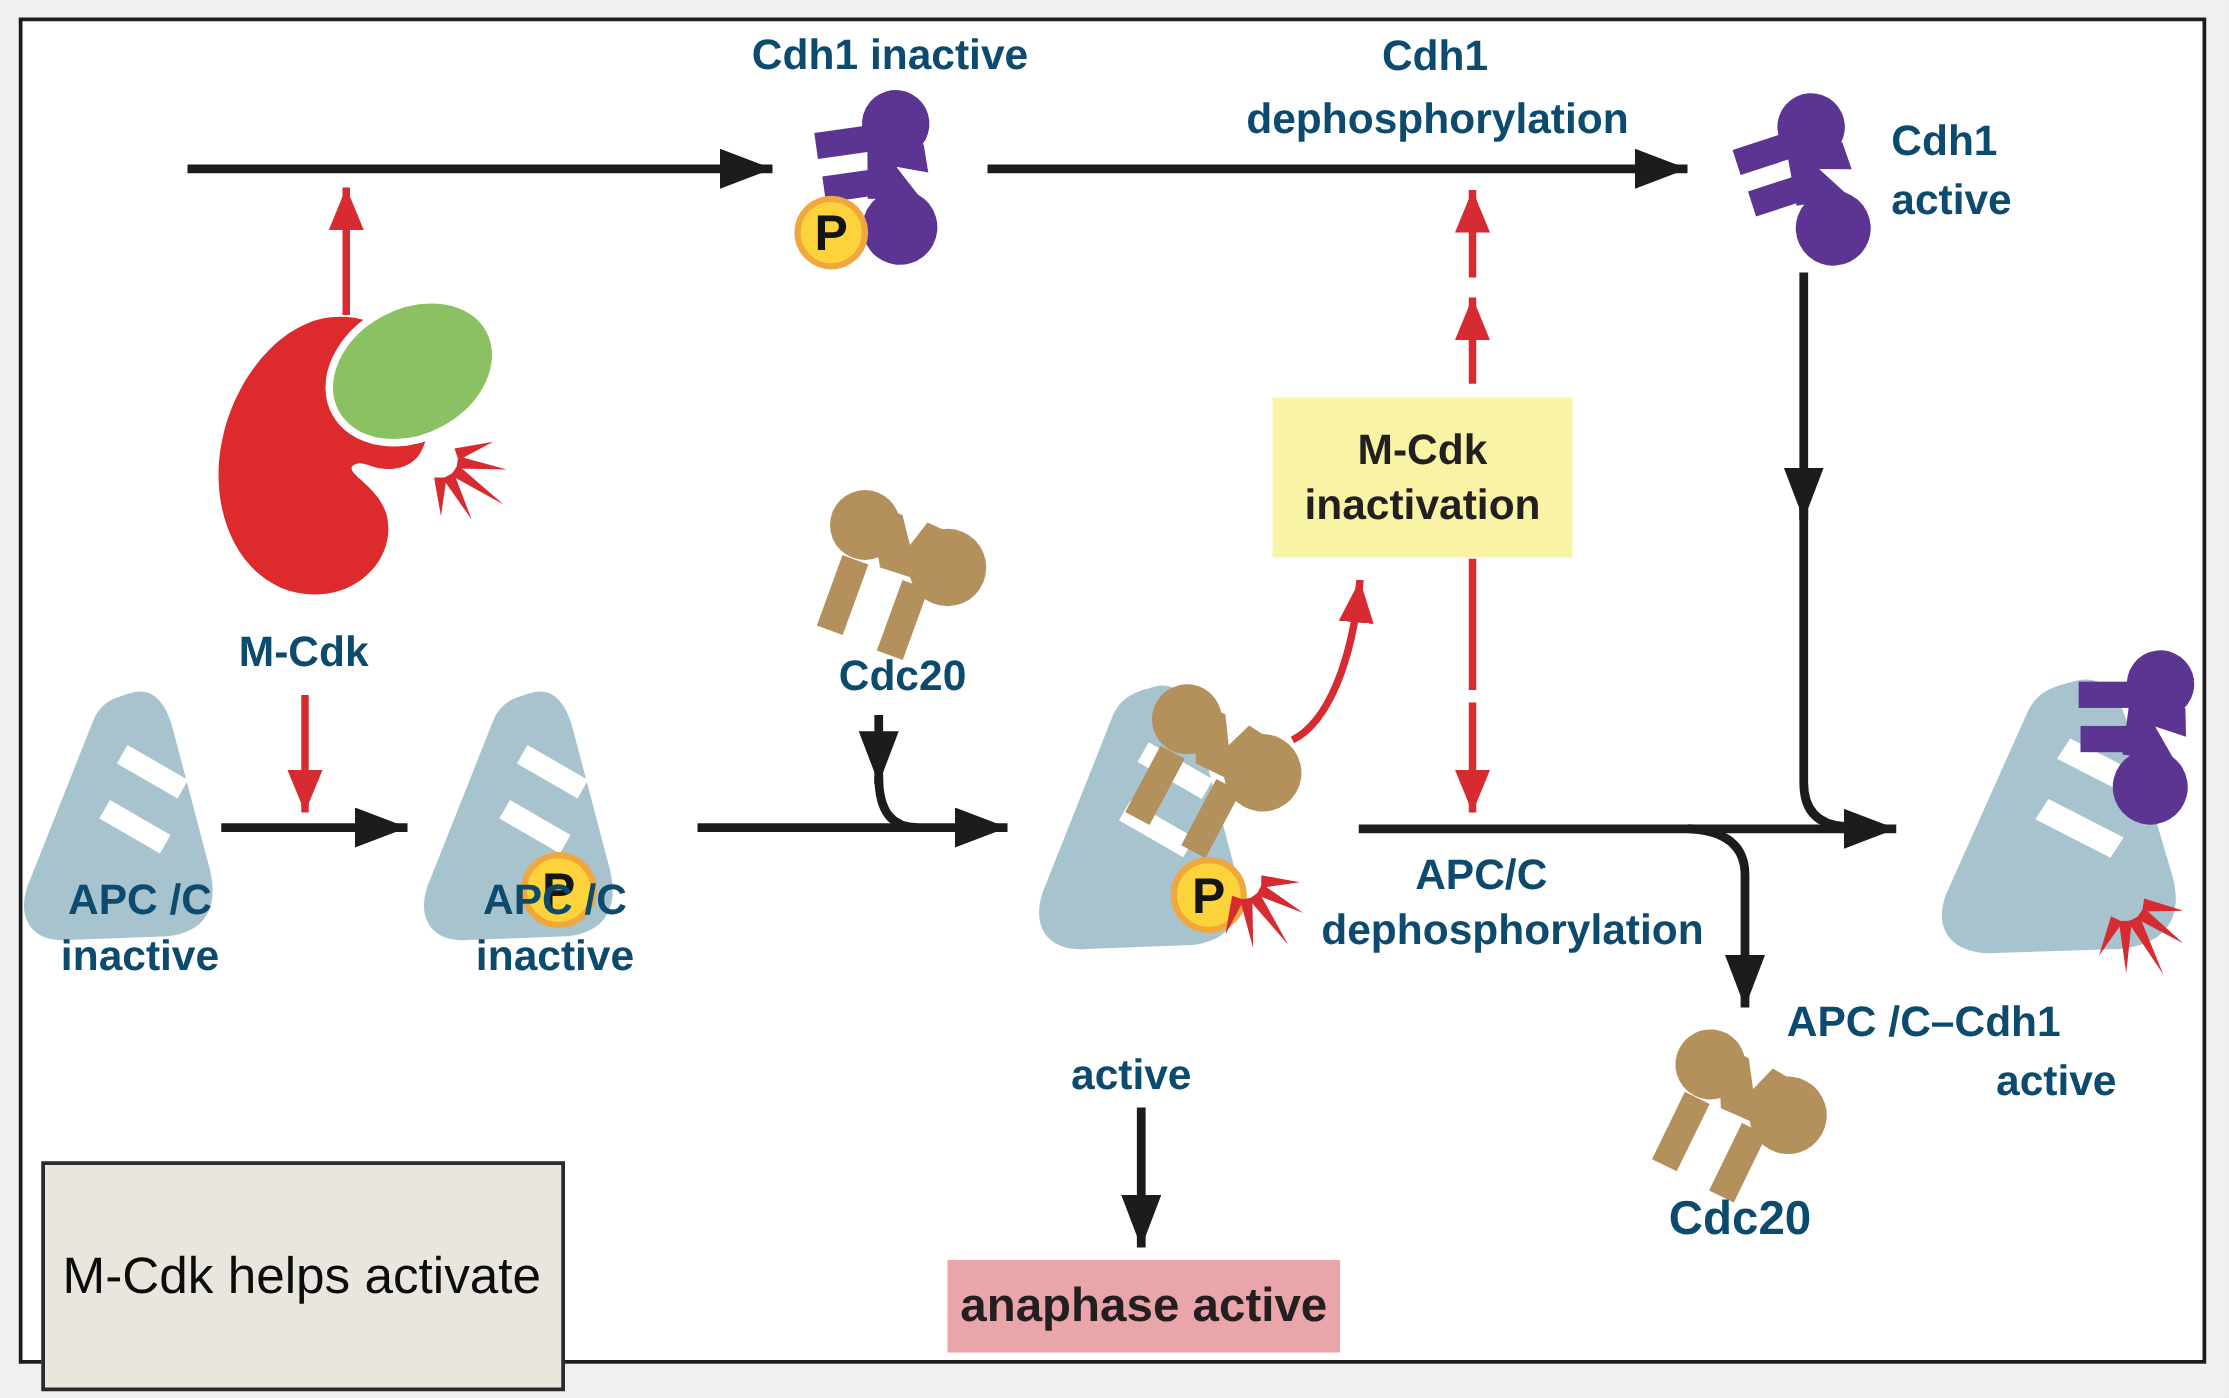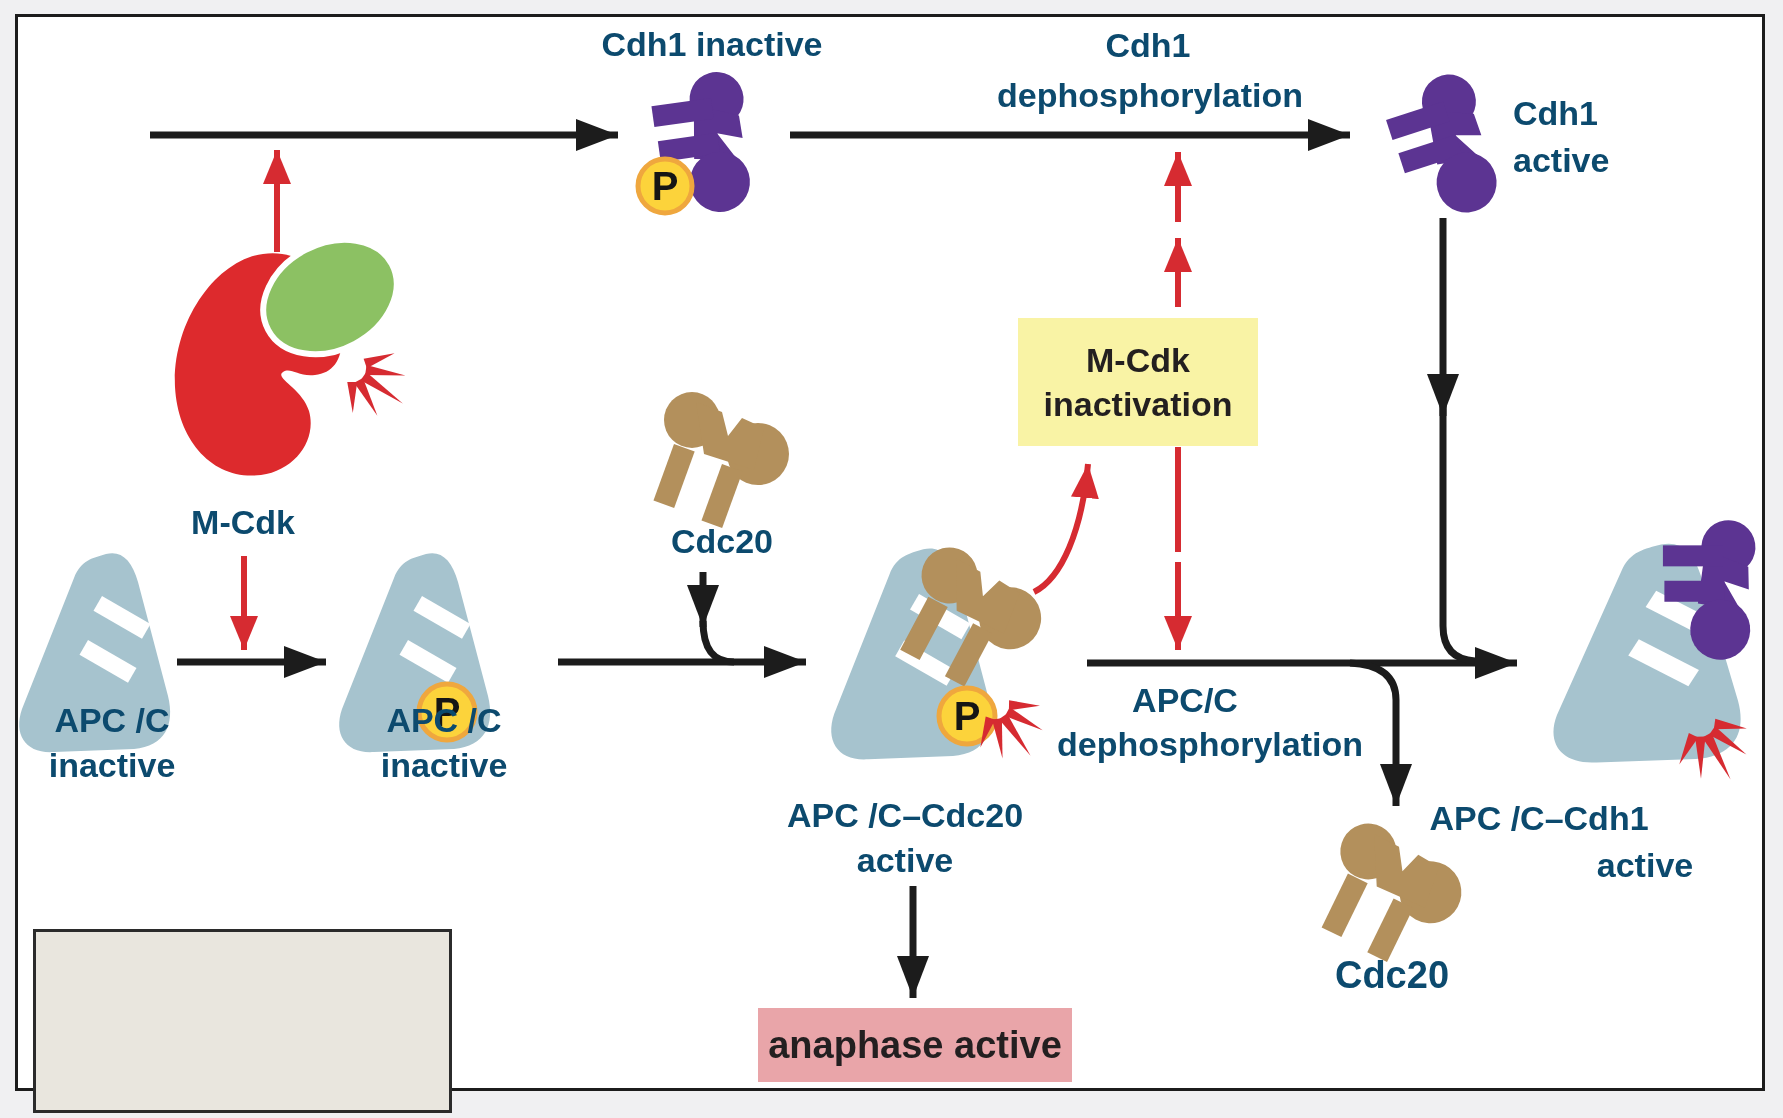--- a/index.html
+++ b/index.html
@@ -149,32 +149,32 @@
   <div class="lbl" style="left:1148px;top:28px;">Cdh1</div>
   <div class="lbl" style="left:1150px;top:78px;">dephosphorylation</div>
   <div class="lbl lbl-left" style="left:1513px;top:96px;">Cdh1</div>
   <div class="lbl lbl-left" style="left:1513px;top:143px;">active</div>
   <div class="lbl" style="left:243px;top:505px;">M-Cdk</div>
   <div class="lbl" style="left:722px;top:524px;">Cdc20</div>
   <div class="lbl" style="left:112px;top:703px;">APC /C</div>
   <div class="lbl" style="left:112px;top:748px;">inactive</div>
   <div class="lbl" style="left:444px;top:703px;">APC /C</div>
   <div class="lbl" style="left:444px;top:748px;">inactive</div>
-  <div class="lbl" style="left:905px;top:798px;">APC /C–Cdc20</div>
   <div class="lbl" style="left:905px;top:843px;">active</div>
   <div class="lbl" style="left:1185px;top:683px;text-align:center;">APC/C</div>
   <div class="lbl" style="left:1210px;top:727px;">dephosphorylation</div>
   <div class="lbl big" style="left:1392px;top:956px;">Cdc20</div>
   <div class="lbl" style="left:1539px;top:801px;">APC /C–Cdh1</div>
   <div class="lbl" style="left:1645px;top:848px;">active</div>
 
   <div id="mcdk-box" class="box">
     <div>M-Cdk</div>
     <div>inactivation</div>
   </div>
 
   <div id="anaphase-box" class="box">
     <div>anaphase active</div>
   </div>
 
   <div id="caption-box" class="box">
+    <div>M-Cdk helps activate</div>
   </div>
 </div>
 
 </body></html>

